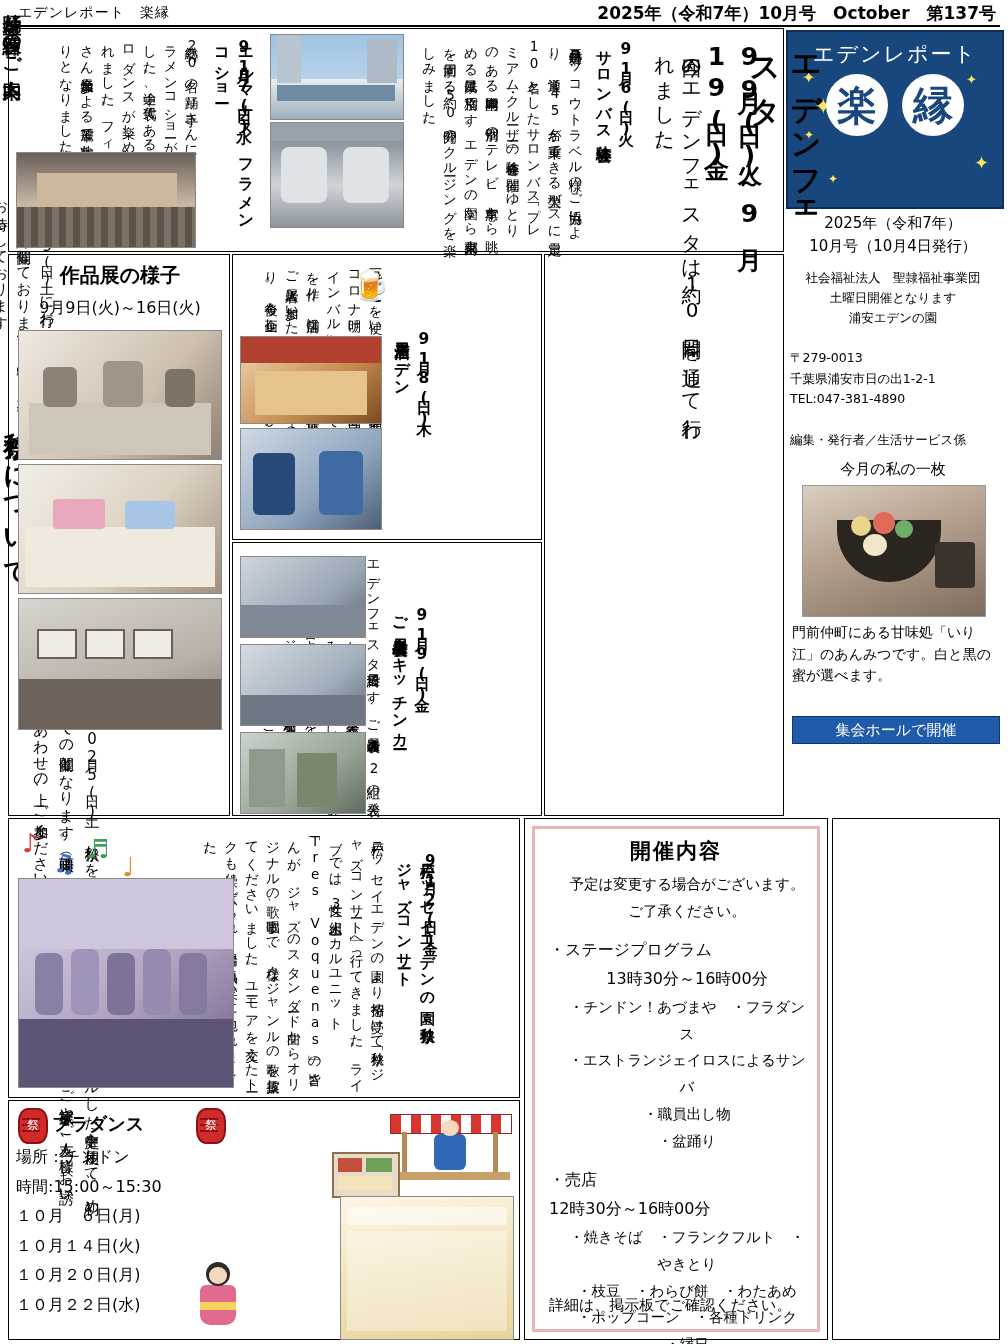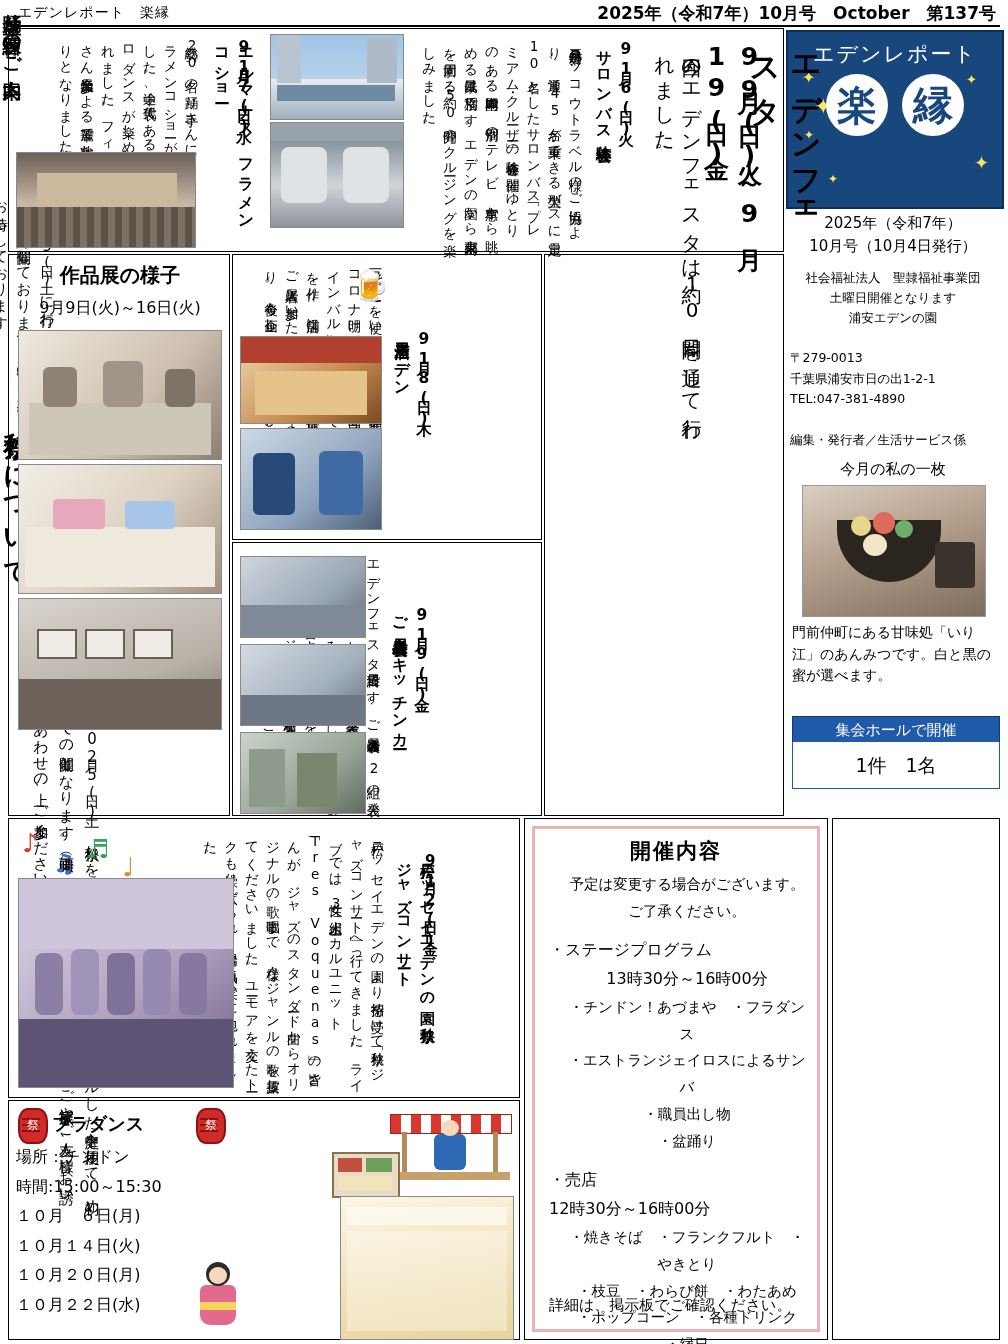--- a/index.html
+++ b/index.html
@@ -182,21 +182,20 @@
       <div class="mp-bowl"></div>
         <div class="mp-b1"></div>
         <div class="mp-b2"></div>
       <div class="mp-b3"></div>
         <div class="mp-b4"></div>
         <div class="mp-cup"></div>
     </div>
     <div class="monthly-caption">門前仲町にある甘味処「いり江」のあんみつです。白と黒の蜜が選べます。</div>
 
     <div class="new-res-hd">集会ホールで開催</div>
-    <div class="new-res-body">1件　1名</div>
   </div>
 
   <div class="box bd f-topleft"></div>
   <div class="box bd f-sakuhin"></div>
   <div class="box bd f-izakaya"></div>
   <div class="box bd f-happyou"></div>
   <div class="box bd f-center"></div>
   <div class="box bd f-jazz"></div>
   <div class="box bd f-bon"></div>
   <div class="box bd f-kaisai"></div>

